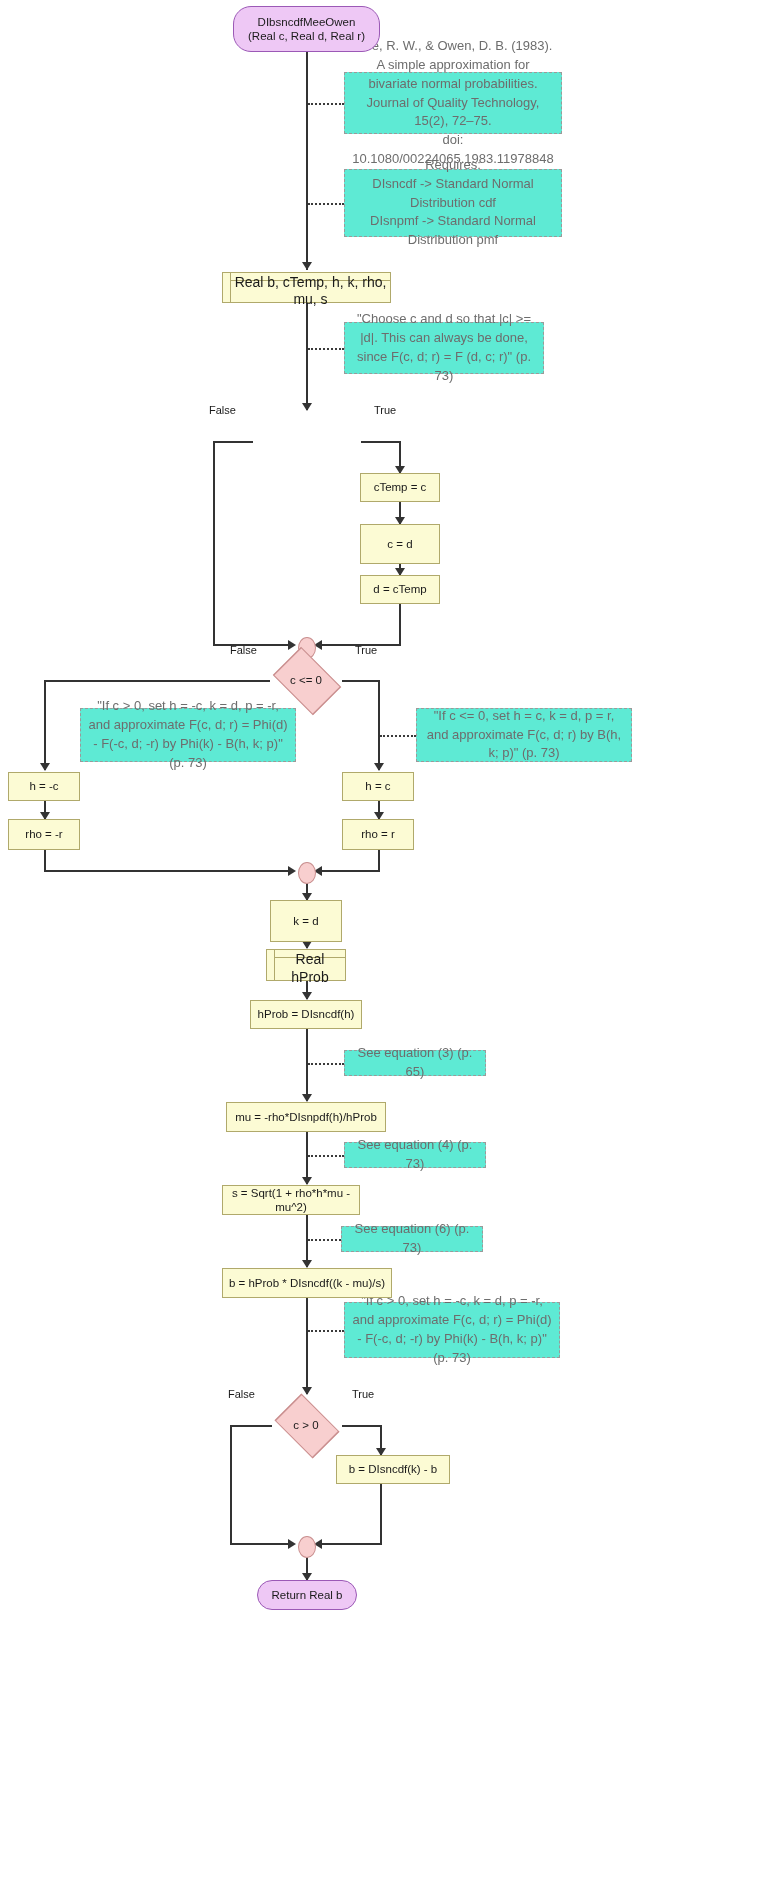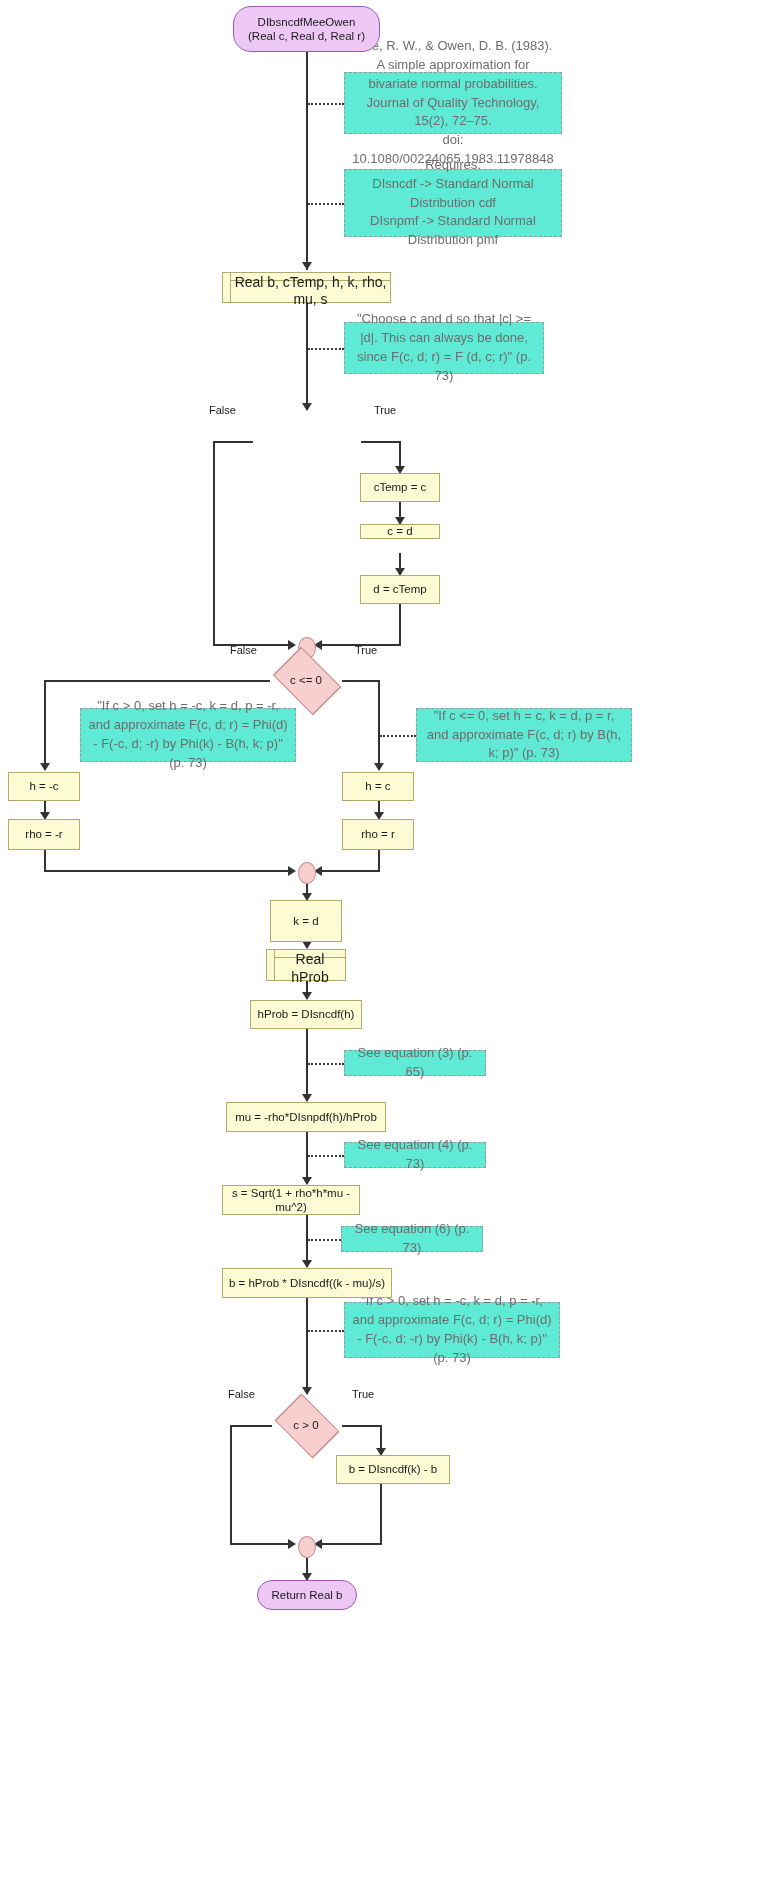--- a/index.html
+++ b/index.html
@@ -289,21 +289,21 @@
 
   <div class="node declaration" style="left:222px; top:272px; width:169px; height:31px;">
     <span class="decl-top"></span>
     <span class="decl-left"></span>
     <span class="decl-text">Real b, cTemp, h, k, rho, mu, s</span>
   </div>
 
 
   <div class="node process" style="left:360px; top:473px; width:80px; height:29px;">cTemp = c</div>
 
-  <div class="node process" style="left:360px; top:524px; width:80px; height:15px;">c = d</div>
+  <div class="node process" style="left:360px; top:524px; width:80px; height:40px;">c = d</div>
 
   <div class="node process" style="left:360px; top:575px; width:80px; height:29px;">d = cTemp</div>
 
   <div class="merge" style="left:298px; top:637px; width:16px; height:20px;"></div>
 
   <div class="node decision" style="left:266px; top:652px; width:80px; height:56px;">
     <span class="dia" style="width:38px; height:38px; margin-left:-19px; margin-top:-19px; transform:rotate(45deg) scale(1.42,1.0);"></span>
     <span class="dia-label">c &lt;= 0</span>
   </div>
 

